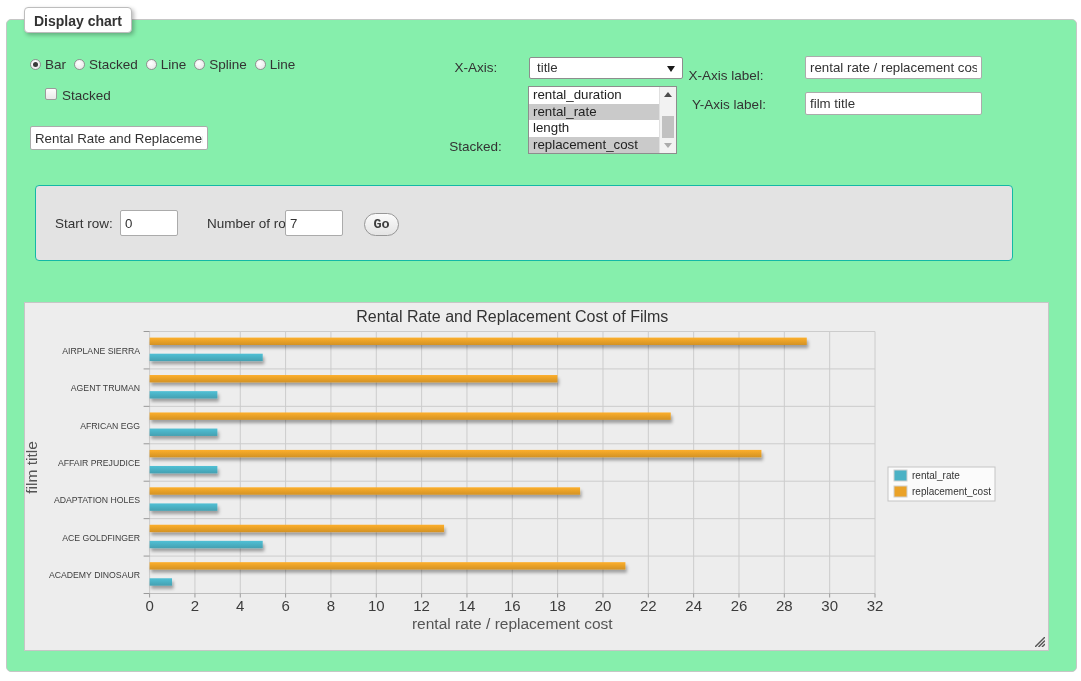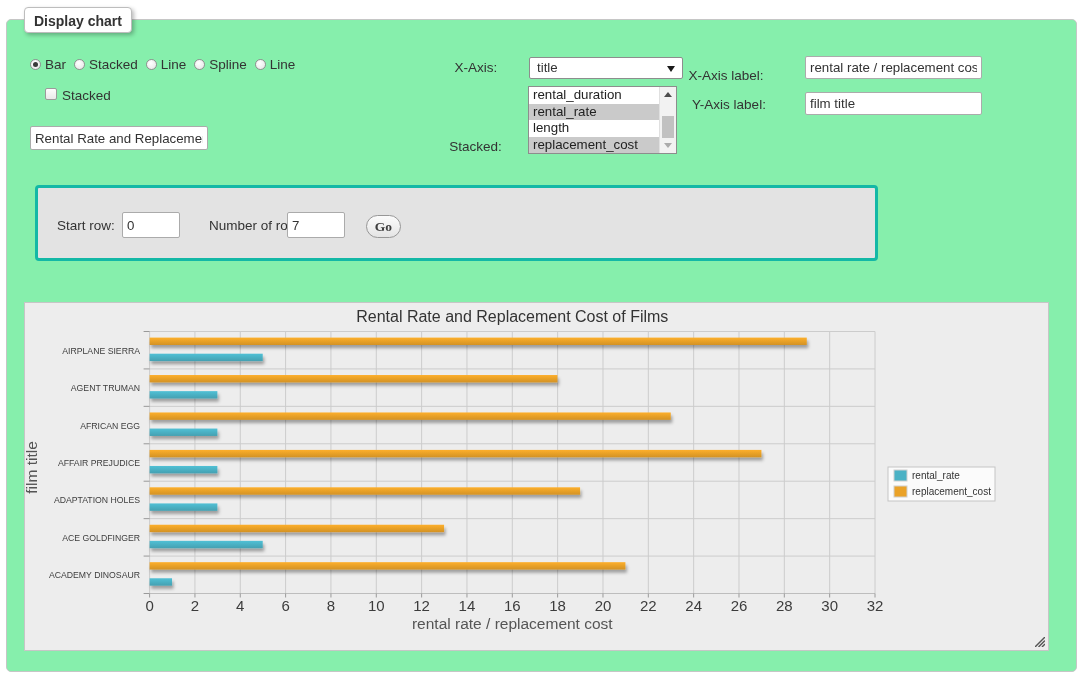--- a/index.html
+++ b/index.html
@@ -61,30 +61,30 @@
   .tri-up { position:absolute; left:4px; top:5px; width:0; height:0;
          border-left:4px solid transparent; border-right:4px solid transparent; border-bottom:5px solid #4d4d4d; }
   .tri-down { position:absolute; left:4px; bottom:5px; width:0; height:0;
          border-left:4px solid transparent; border-right:4px solid transparent; border-top:5px solid #ababab; }
   .lb-thumb { position:absolute; left:2px; top:29px; width:12px; height:22px; background:#c1c1c1; }
 
   .xlabel-input { position:absolute; left:798px; top:36px; width:177px; height:23px; }
   .ylabel-input { position:absolute; left:798px; top:72px; width:177px; height:23px; }
 
   
-  .toolbar { position:absolute; left:28px; top:165px; width:843px; height:76px;
-         background:#e3e3e3; border:3px solid #14b8a6; border-radius:4px; }
+  .toolbar { position:absolute; left:28px; top:165px; width:978px; height:76px;
+         background:#e3e3e3; border:1px solid #14b8a6; border-radius:4px; }
   .tb-label { position:absolute; font-size:13.5px; color:#333; }
   .tb-start-label { left:19px; top:30px; }
   .tb-start-input { position:absolute; left:84px; top:24px; width:58px; height:26px; font-size:13.3px; }
   .tb-rows-label { left:147px; top:30px;margin-left:24px; }
   .tb-rows-input { position:absolute; left:249px; top:24px; width:58px; height:26px; font-size:13.3px; }
   .go-btn { position:absolute; left:328px; top:27px; width:35px; height:23px;
          background:linear-gradient(#fbfbfb,#e4e4e4); border:1px solid #979797; border-radius:12px;
-         font-family:Liberation Serif, serif; font-size:13.5px; font-weight:bold; color:#3d3d3d;
+         font-family:Liberation Mono, monospace; font-size:13.5px; font-weight:bold; color:#3d3d3d;
          text-align:center; line-height:21px; }
 
   
   .chart-container { position:absolute; left:17px; top:282px; width:1025px; height:349px;
          background:#ededed; border:1px solid #c6c6c6; }
   .chart-svg { position:absolute; left:0; top:0; }
   .grip { position:absolute; right:3px; bottom:3px; width:10px; height:10px; }
 </style>
 </head>
 <body>

